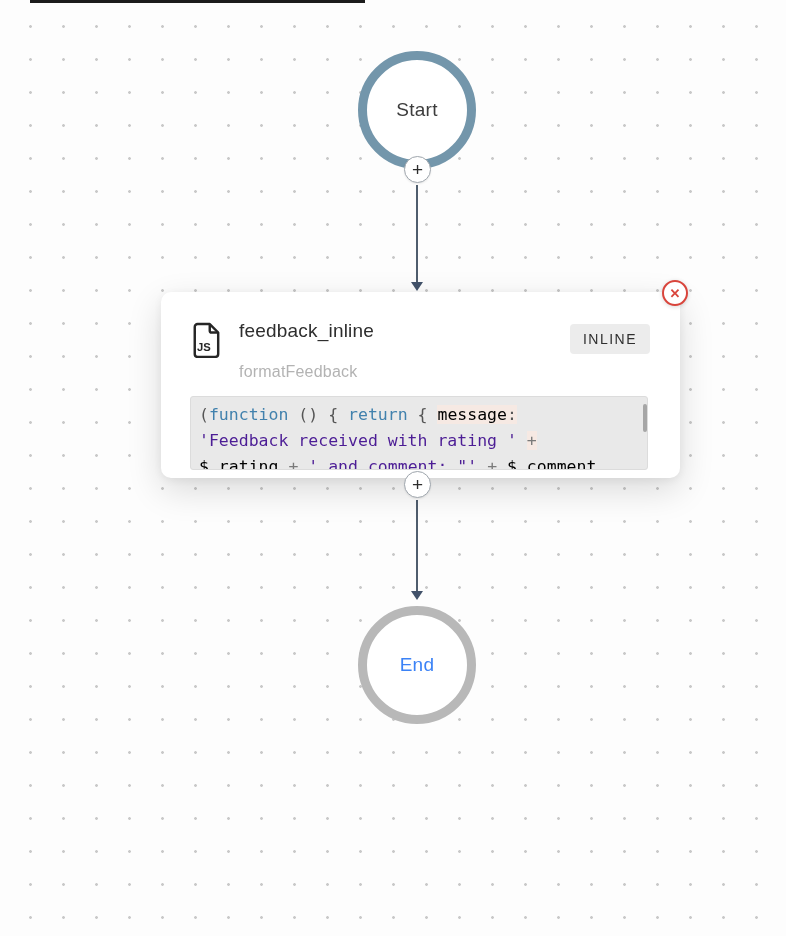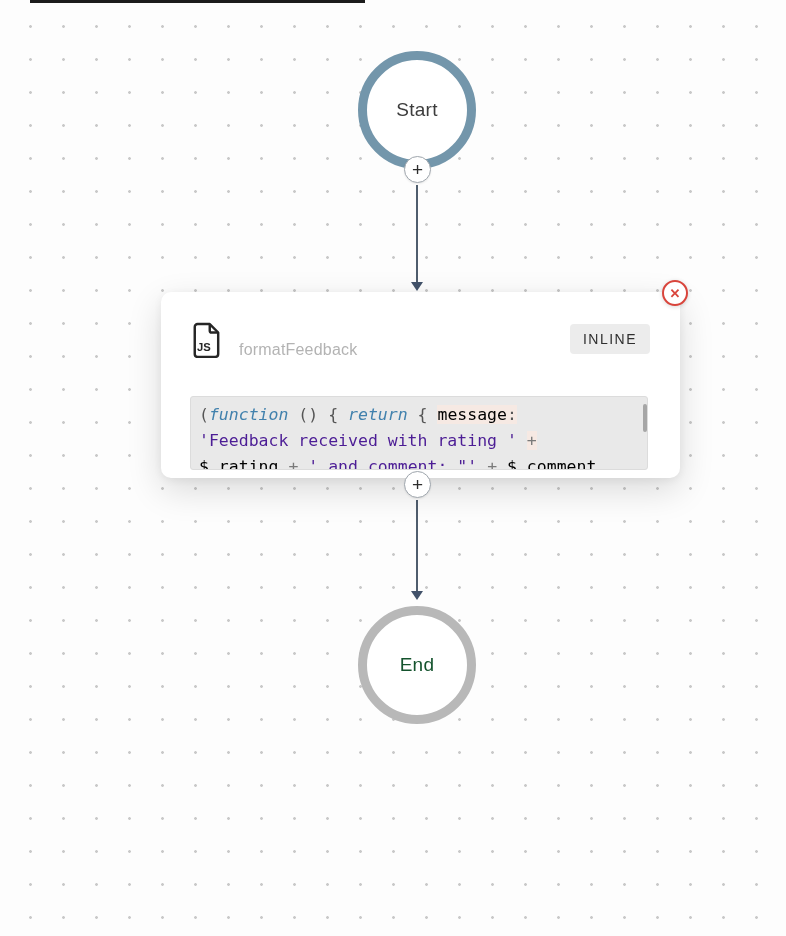--- a/index.html
+++ b/index.html
@@ -20,21 +20,21 @@
     position:absolute; left:30px; top:0; width:335px; height:3px;
     background:#1c1c1c;
   }
   
   .node-circle {
     position:absolute; width:118px; height:118px; border-radius:50%;
     background:#ffffff; display:flex; align-items:center; justify-content:center;
     font-size:19px; color:#3c3c3c; letter-spacing:.3px;
   }
   .node-start { left:358px; top:51px; border:9px solid #7396ab; }
-  .node-end   { left:358px; top:606px; border:9px solid #b8b8b8; color:#14532d; }
+  .node-end   { left:358px; top:606px; border:9px solid #b8b8b8; color:#3b82f6; }
   
   .plus-btn {
     position:absolute; width:27px; height:27px; border-radius:50%;
     background:#ffffff; border:1px solid #9fa6ad;
     display:flex; align-items:center; justify-content:center;
     font-size:19px; font-weight:300; color:#2d2d2d; line-height:1;
     cursor:pointer; z-index:3;
     box-shadow:0 1px 2px rgba(0,0,0,.08);
   }
   .plus-1 { left:404px; top:156px; }
@@ -85,21 +85,21 @@
   }
   
   .code-block {
     position:absolute; left:29px; top:104px; width:458px; height:74px;
     background:#e9e9e9; border:1px solid #dcdcdc; border-radius:3px;
     overflow:hidden; padding:5px 8px 0 8px;
     font-family:"DejaVu Sans Mono","Liberation Mono",monospace;
     font-size:16.5px; line-height:26px; white-space:pre; cursor:text;
   }
   .code-line { height:26px; }
-  .tok.keyword  { color:#4181ad;font-style:italic; }
+  .tok.keyword  { color:#4181ad; }
   .tok.string   { color:#4c1d95; }
   .tok.property { color:#000000; }
   .tok.punct    { color:#555555; }
   .tok.operator { color:#7a7a7a; }
   .tok.highlight{ background:#f6e9e3; }
   .code-scroll-thumb {
     position:absolute; right:3px; top:7px; width:4px; height:28px;
     background:#a6a6a6; border-radius:2px;
   }
 </style>
@@ -127,20 +127,21 @@
       <span>✕</span>
     </div>
 
     <div class="card-header">
       <svg class="js-icon" viewBox="0 0 32 38">
         <path d="M7 2 h13 l9 9 v23 a3 3 0 0 1 -3 3 H7 a3 3 0 0 1 -3 -3 V5 a3 3 0 0 1 3 -3 z" fill="none" stroke="#262626" stroke-width="2.6" stroke-linejoin="round"></path>
         <path d="M20 2 v7 a2 2 0 0 0 2 2 h7" fill="none" stroke="#262626" stroke-width="2.6" stroke-linejoin="round"></path>
         <text x="6.5" y="31" font-family="Liberation Sans, sans-serif" font-size="12" font-weight="bold" fill="#262626">JS</text>
       </svg>
       <div class="title-block">
+        <div class="card-title">feedback_inline</div>
         <div class="card-subtitle">formatFeedback</div>
       </div>
       <div class="inline-badge">INLINE</div>
     </div>
 
     <div class="code-block"><div class="code-line"><span class="tok punct">(</span><span class="tok keyword">function</span><span class="tok punct"> () { </span><span class="tok keyword">return</span><span class="tok punct"> { </span><span class="tok property highlight">message</span><span class="tok punct highlight">:</span></div><div class="code-line"><span class="tok string">'Feedback received with rating '</span><span class="tok punct"> </span><span class="tok operator highlight">+</span></div><div class="code-line"><span class="tok property">$ rating</span><span class="tok punct"> </span><span class="tok operator">+</span><span class="tok punct"> </span><span class="tok string">' and comment: "'</span><span class="tok punct"> </span><span class="tok operator">+</span><span class="tok punct"> </span><span class="tok property">$ comment</span></div></div>
     <div class="code-scroll-thumb" style="right:33px; top:112px;"></div>
 
   </div>
 

